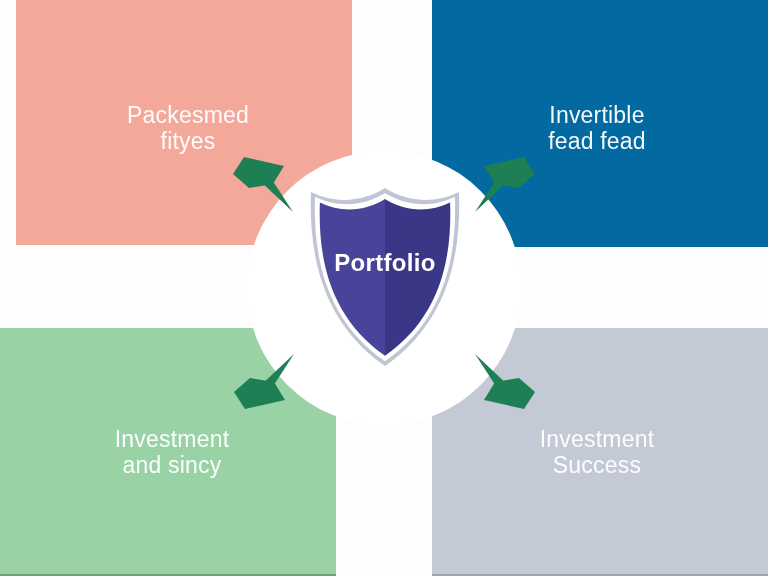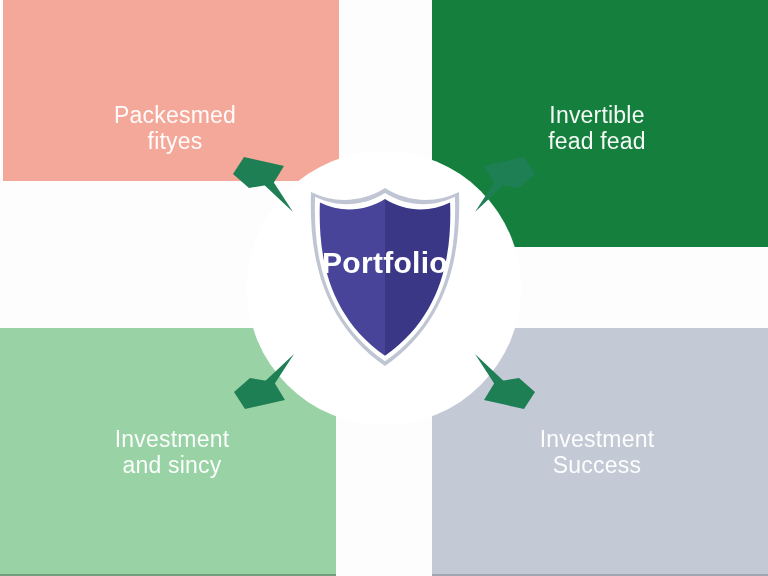--- a/index.html
+++ b/index.html
@@ -5,21 +5,21 @@
   html, body { margin: 0; padding: 0; }
   .stage {
     position: relative;
     width: 768px;
     height: 576px;
     overflow: hidden;
     font-family: "Liberation Sans", sans-serif;
     background: #fdfdfd;
   }
   .quad { position: absolute; }
-  .quad-tl { left: 3px;    top: 0;    width: 336px; height: 181px; }
+  .quad-tl { left: 16px;    top: 0;    width: 336px; height: 245px; }
   .quad-tr { left: 432px; top: 0;   width: 336px; height: 247px; }
   .quad-bl { left: 0;    top: 328px; width: 336px; height: 248px; box-shadow: inset 0 -2px 0 rgba(25,45,35,0.30); }
   .quad-br { left: 432px; top: 328px; width: 336px; height: 248px; box-shadow: inset 0 -2px 0 rgba(30,40,60,0.22); }
 
   .qlabel {
     position: absolute;
     text-align: center;
     color: rgba(255,255,255,0.96);
     font-size: 23px;
     line-height: 26px;
@@ -56,39 +56,39 @@
   .shield-ring-path   { fill: var(--shield-ring); }
   .stop-left  { stop-color: var(--shield-left); }
   .stop-right { stop-color: var(--shield-right); }
 
   .shield-text {
     position: absolute;
     left: 275px; top: 246px;
     width: 220px;
     text-align: center;
     color: #ffffff;
-    font-size: 30px;
+    font-size: 24px;
     line-height: 34px;
     font-weight: 700;
     letter-spacing: 0.3px;
   }
 </style>
 </head>
 <body>
 
 <div class="stage" style="background-color: rgb(253, 253, 253);">
 
   <div class="quad quad-tl" style="background-color: rgb(244, 168, 154);">
     <div class="qlabel qlabel-tl">
       <div>Packesmed</div>
       <div>fityes</div>
     </div>
   </div>
 
-  <div class="quad quad-tr" style="background-color: #15803d;">
+  <div class="quad quad-tr" style="background-color: #0369a1;">
     <div class="qlabel qlabel-tr">
       <div>Invertible</div>
       <div>fead fead</div>
     </div>
   </div>
 
   <div class="quad quad-bl" style="background-color: rgb(152, 210, 165);">
     <div class="qlabel qlabel-bl">
       <div>Investment</div>
       <div>and sincy</div>

